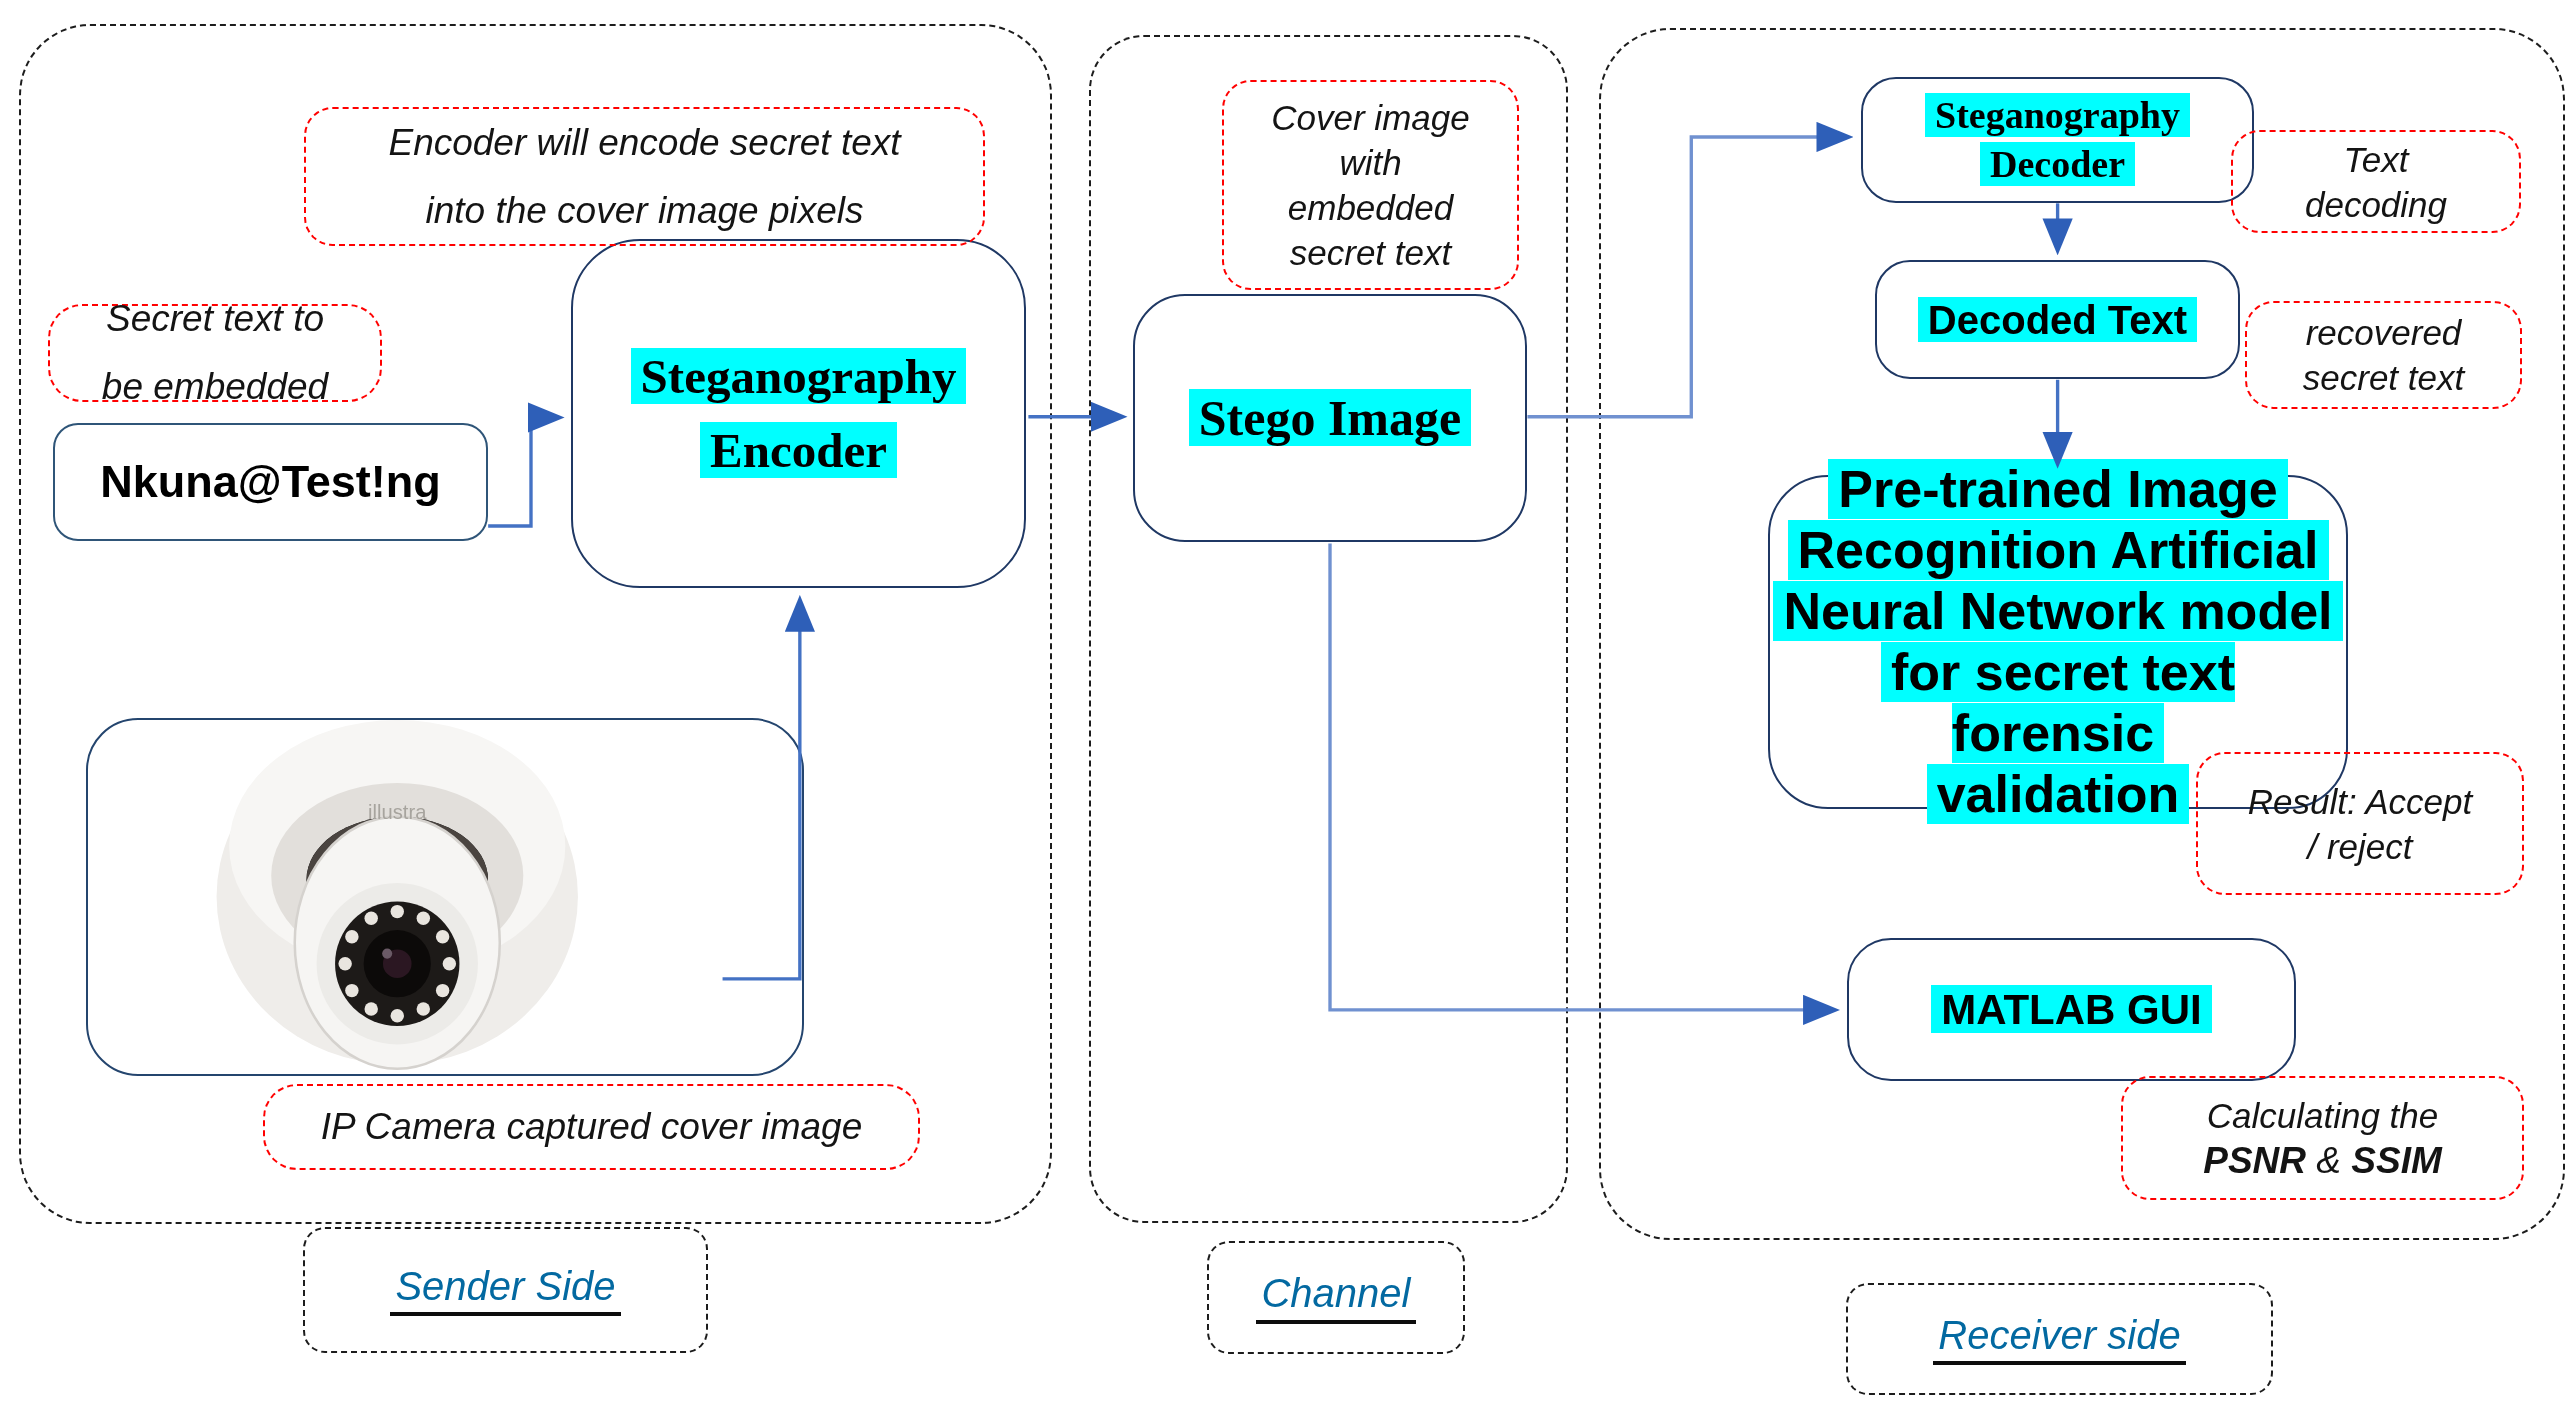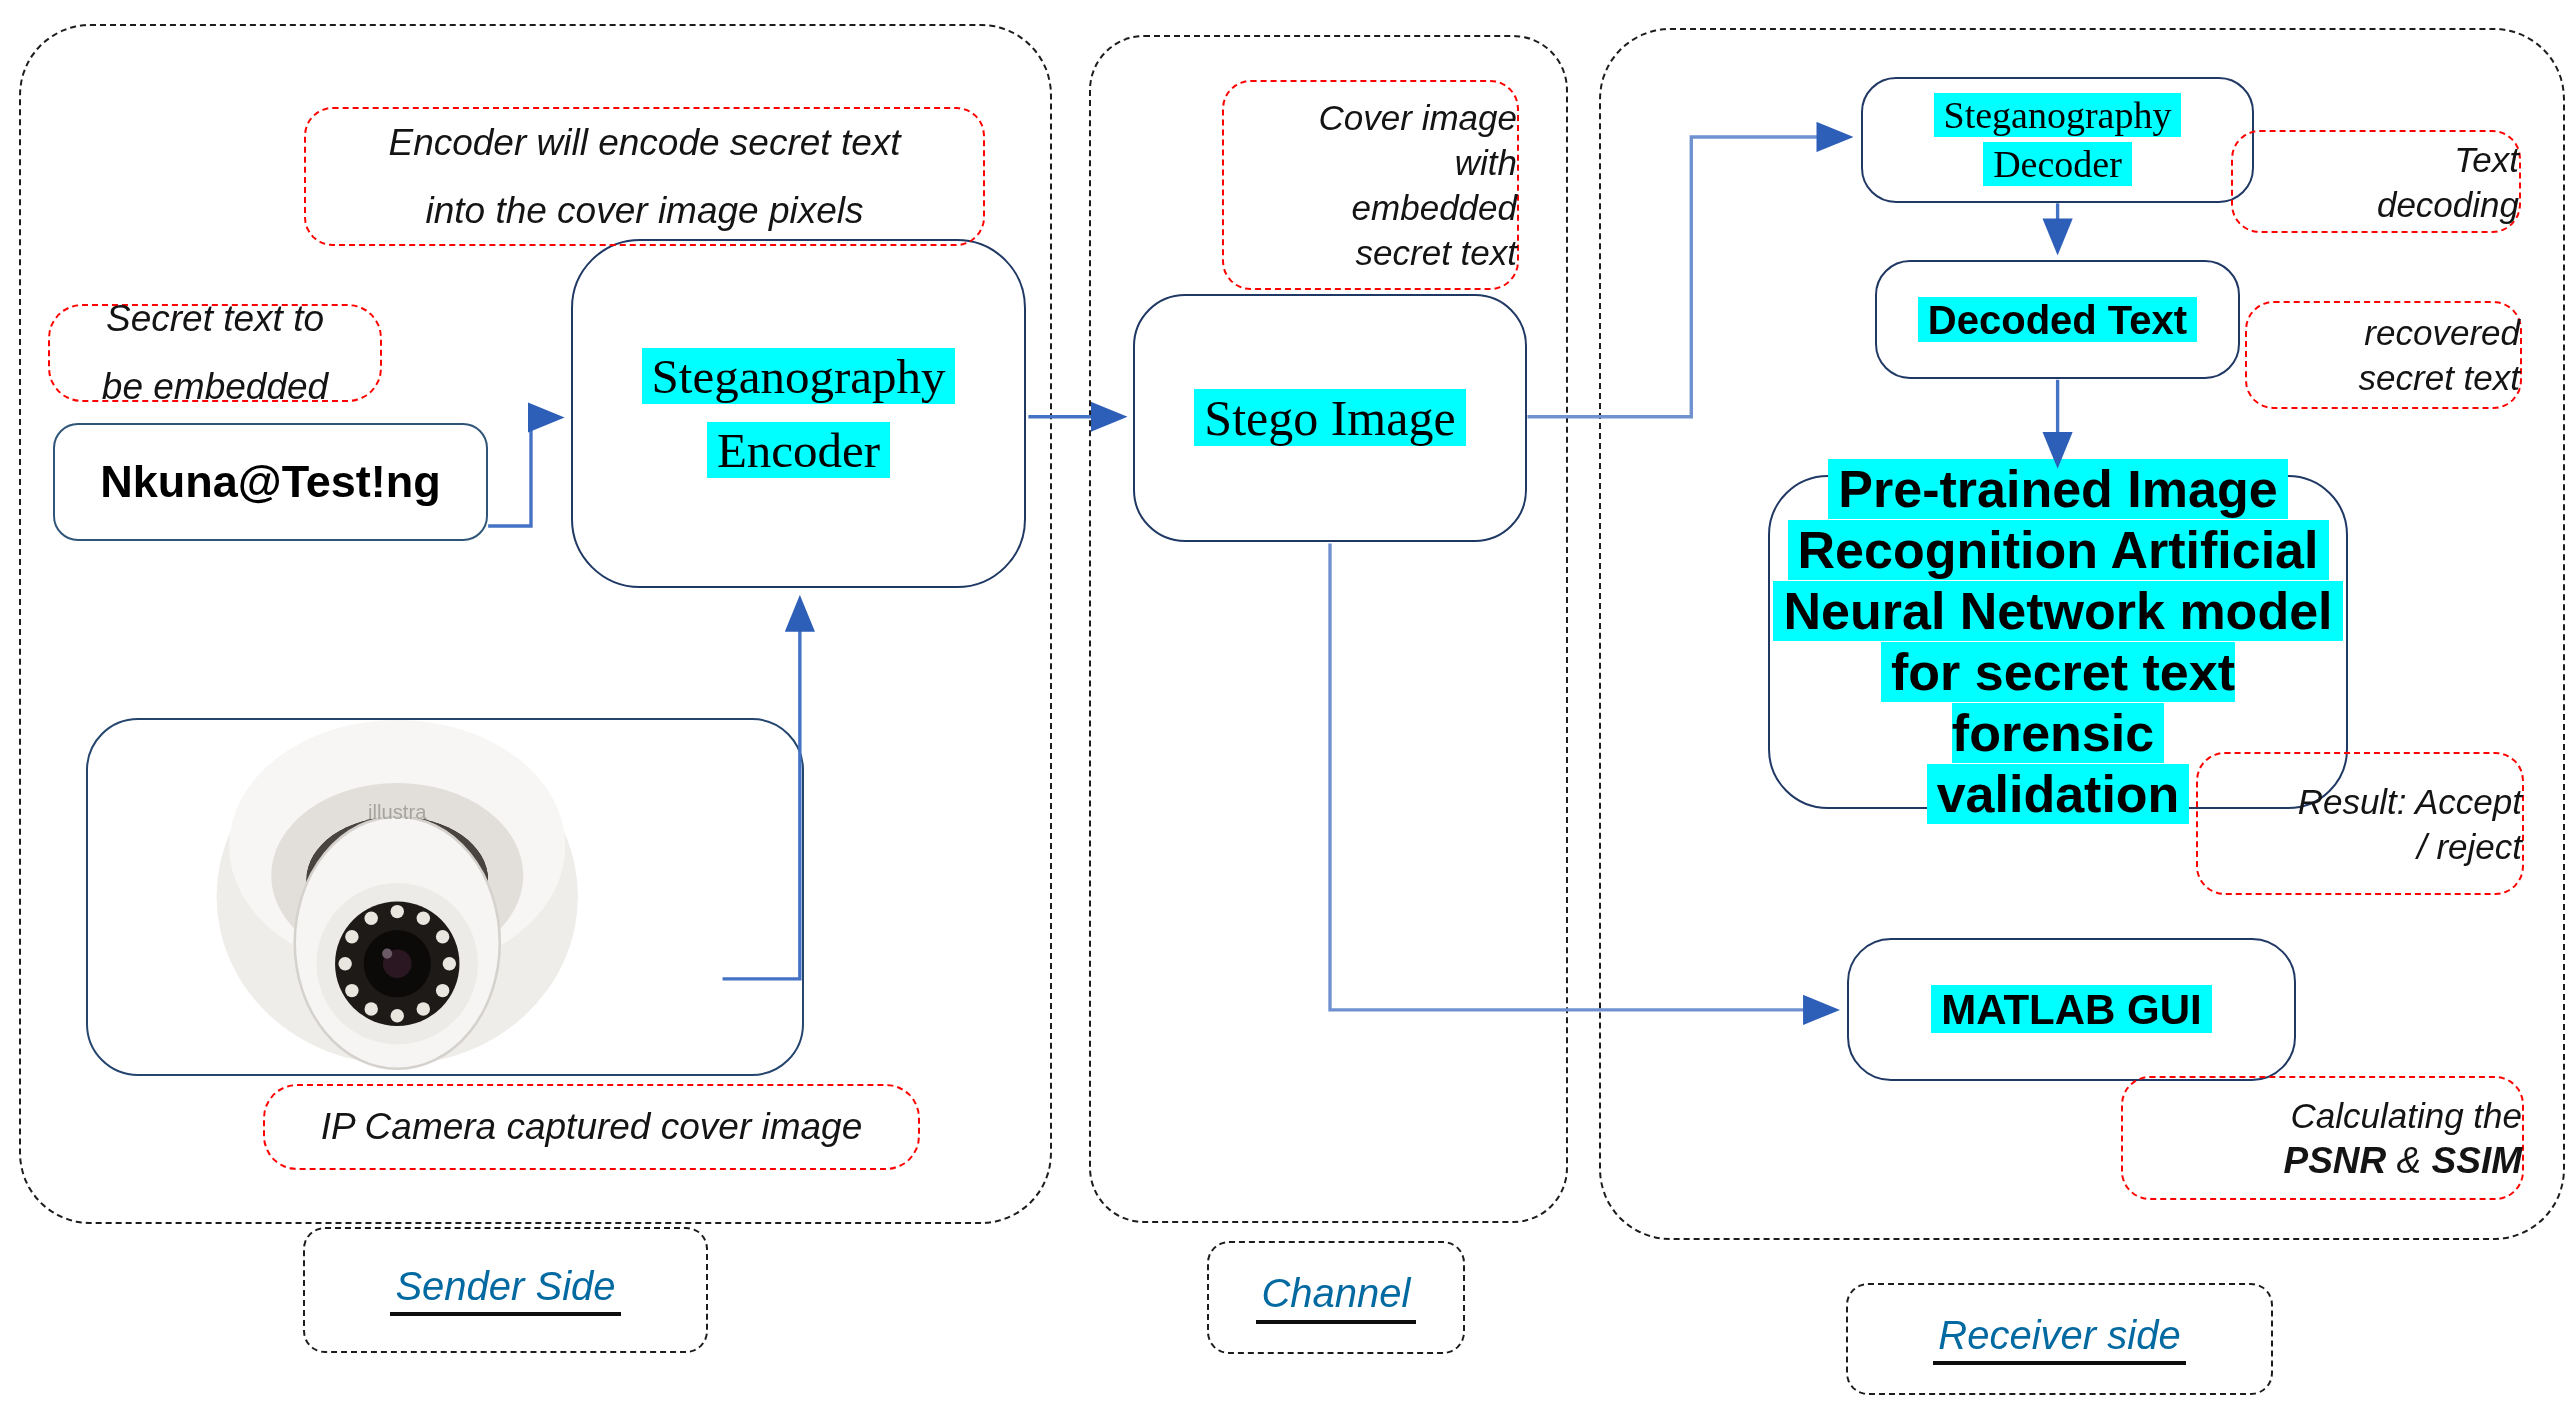--- a/index.html
+++ b/index.html
@@ -17,32 +17,32 @@
   
   .bluebox{border:2.9px solid #1F3864;background:#ffffff;
            display:flex;flex-direction:column;align-items:center;justify-content:center;text-align:center;}
 
   
   .rednote{border:2.5px dashed #FF0000;border-radius:28.6px;background:transparent;
            display:flex;flex-direction:column;align-items:center;justify-content:center;
            font-style:italic;color:#141414;text-align:center;}
 
   .hl{background:#00FFFF;color:#000;padding:0.8px 10px;}
-  .serifhead{font-family:"Liberation Serif",serif;font-weight:normal;color:#000;}
+  .serifhead{font-family:"Liberation Serif",serif;font-weight:bold;color:#000;}
   .sanshead{font-weight:bold;color:#000;}
 
   .enc-line{font-size:49px;line-height:74px;}
   .stego-line{font-size:50px;line-height:67px;}
   .dec-line{font-size:38px;line-height:49px;}
   .decoded-line{font-size:40px;line-height:52px;}
   .pre-line{font-size:52px;line-height:61px;}
   .matlab-line{font-size:42px;line-height:54px;}
 
   .note-lg{font-size:37px;line-height:52px;gap:16px;}
-  .note-md{font-size:35px;line-height:45px;align-items:flex-end;}
+  .note-md{font-size:35px;line-height:45px;}
   .secret-value{font-weight:bold;font-size:45px;color:#000;}
 
   svg.overlay{position:absolute;left:0;top:0;z-index:6;pointer-events:none;}
   .boxlayer{z-index:3;}
   .notelayer{z-index:4;}
 </style>
 </head>
 <body>
 
 <div id="canvas">

